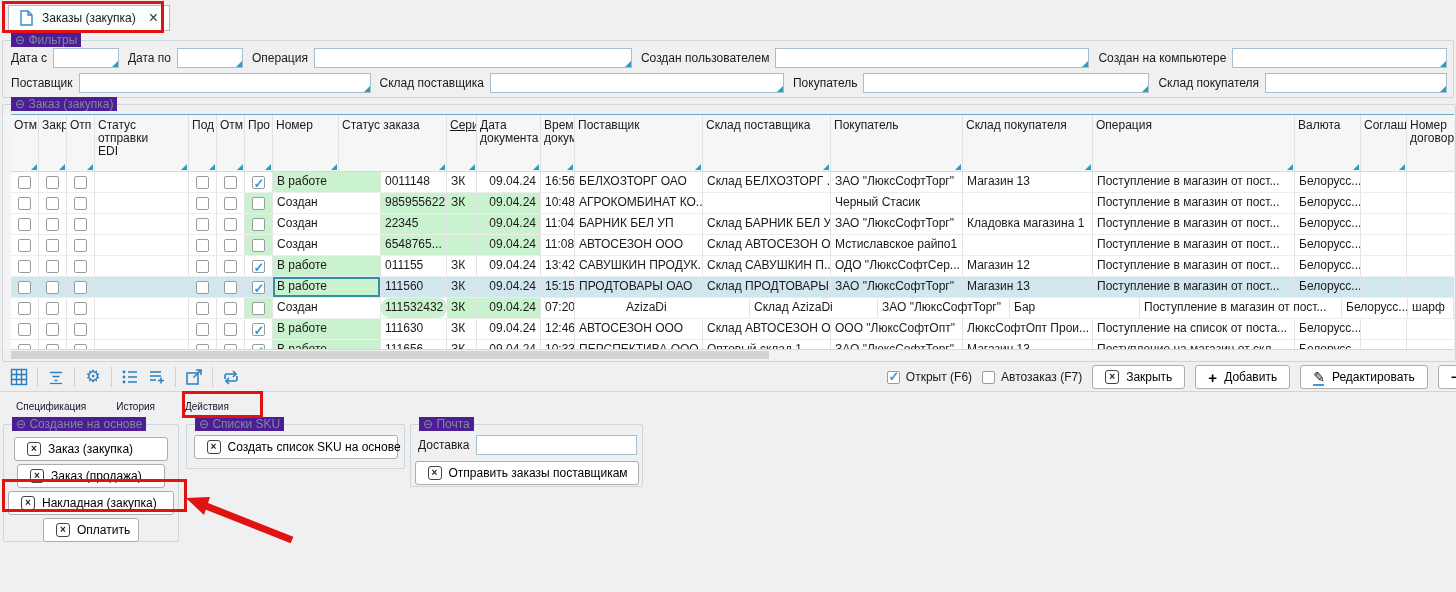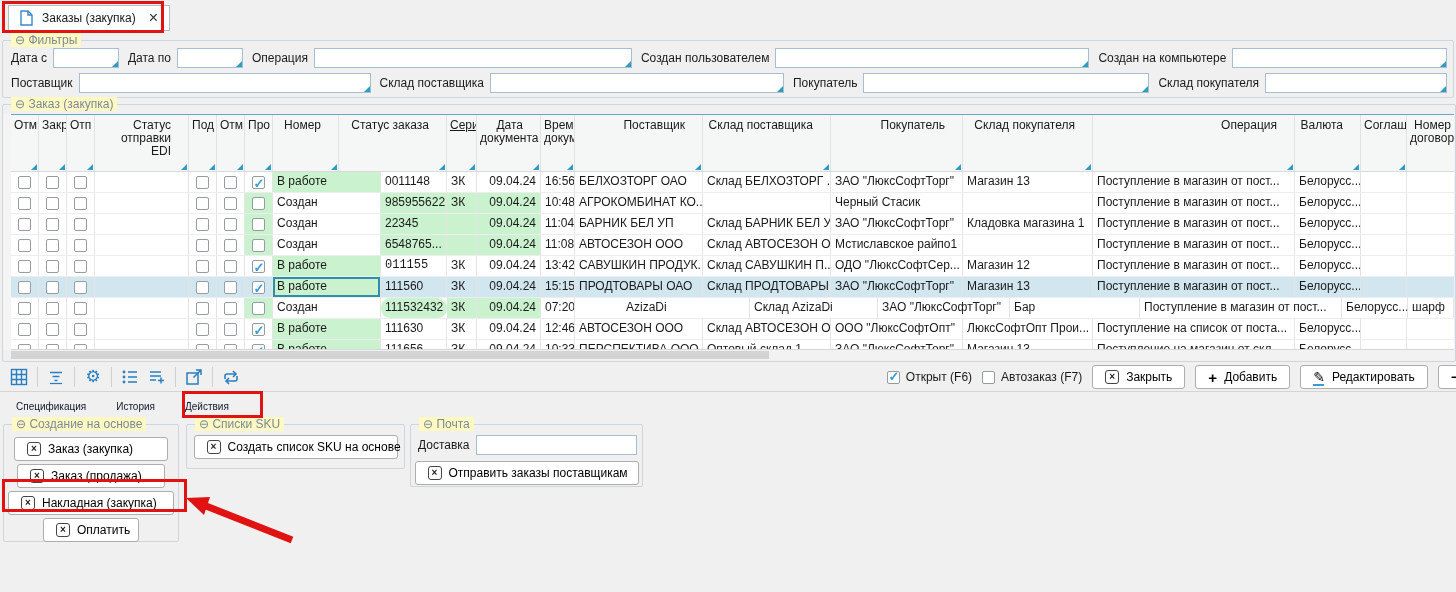--- a/index.html
+++ b/index.html
@@ -1,40 +1,40 @@
 <!DOCTYPE html>
 <html style="--green: #cbf2cf; --sel: #d2e6f0; --red: #e01212; --blue: #2a7fc0;"><head>
 <meta charset="utf-8">
 <style>
   :root{ --green:#cbf2cf; --sel:#d2e6f0; --red:#e01212; --blue:#2a7fc0; }
   html,body{margin:0;padding:0}
   body{width:1456px;height:592px;position:relative;overflow:hidden;background:#f0f0f0;
        font-family:"Liberation Sans",sans-serif;font-size:12px;color:#1a1a1a}
   
   .fs{position:absolute;border:1px solid #ccd6dc;border-radius:2px;box-sizing:border-box}
-  .fslabel{position:absolute;top:-8px;left:8px;background:#fef9c3;padding:0 4px;color:#7c8b96;white-space:nowrap}
+  .fslabel{position:absolute;top:-8px;left:8px;background:#4c1d95;padding:0 4px;color:#7c8b96;white-space:nowrap}
   
   .doc-tab{position:absolute;left:8px;top:5px;height:26px;background:#fcfdfd;border:1px solid #b5bcc2;
            display:inline-flex;align-items:center;gap:9px;padding:0 11px;box-sizing:border-box}
   .tclose{font-size:16px;color:#333;line-height:1;margin-left:4px;cursor:default}
   
   .frow{position:absolute;left:8px;right:6px;display:flex;align-items:center;gap:9px}
   .fld{display:flex;align-items:center;gap:6px;min-width:0}
   .fld:last-child{flex:1}
   .iwrap{position:relative;display:inline-block;height:20px}
   .iwrap.grow{flex:1}
   .inp{width:100%;height:20px;border:1px solid #a6becd;background:#fff;box-sizing:border-box;
        font-family:"Liberation Sans",sans-serif;font-size:12px;padding:0 4px;outline:none}
   .ctri{position:absolute;right:1px;bottom:1px;width:0;height:0;
         border-left:6px solid transparent;border-bottom:6px solid #2e9bc0}
   
   #tablewrap{position:absolute;left:8px;top:9px;right:1px;bottom:11px;overflow:hidden;background:#fff}
   .thead{display:flex;height:58px;background:#f5f6f6;border-top:1px solid #6aa6c8;border-bottom:1px solid #d9d9d9;box-sizing:border-box}
   .hcell{position:relative;box-sizing:border-box;flex:none;padding:4px 17px 0 3px;border-right:1px solid #e2e2e2;
-         text-align:right;line-height:13px;overflow:hidden}
+         text-align:left;line-height:13px;overflow:hidden}
   .trow{display:flex;height:21px;background:#fff;border-bottom:1px solid #ededed;box-sizing:border-box}
   .cell{box-sizing:border-box;flex:none;padding:0 4px;line-height:19px;border-right:1px solid #e4e4e4;
         overflow:hidden;white-space:nowrap}
   .cbcell{display:flex;align-items:center;justify-content:center;padding:0}
   .cb{width:13px;height:13px;border:1px solid #979ca1;border-radius:2px;background:#fff;position:relative;
       display:inline-block;box-sizing:border-box;flex:none}
   .cb.on::after{content:"✓";position:absolute;left:-1px;top:-3px;width:14px;text-align:center;
                 color:#3d9ad9;font-weight:bold;font-size:13px}
   .green{background:var(--green)}
   .trow.sel .cell{background:var(--sel)}
@@ -304,21 +304,21 @@
         <div class="cell cbcell" style="width: 28px;">
           <span class="cb"></span>
         </div>
         <div class="cell cbcell" style="width: 28px;">
           <span class="cb"></span>
         </div>
         <div class="cell cbcell" style="width: 28px;">
           <span class="cb on"></span>
         </div>
         <div class="cell green" style="width: 108px;">В работе</div>
-        <div class="cell" style="width: 66px; font-family: Liberation Mono, monospace;">011155</div>
+        <div class="cell" style="width: 66px;">011155</div>
         <div class="cell" style="width: 30px;">ЗК</div>
         <div class="cell" style="text-align: right; width: 64px;">09.04.24</div>
         <div class="cell" style="text-align: right; width: 34px;">13:42</div>
         <div class="cell" style="width: 128px;">САВУШКИН ПРОДУК...</div>
         <div class="cell" style="width: 128px;">Склад САВУШКИН П...</div>
         <div class="cell" style="width: 132px;">ОДО "ЛюксСофтСер...</div>
         <div class="cell" style="width: 130px;">Магазин 12</div>
         <div class="cell" style="width: 202px;">Поступление в магазин от пост...</div>
         <div class="cell" style="width: 66px;">Белорусс...</div>
         <div class="cell" style="width: 46px;"></div>

